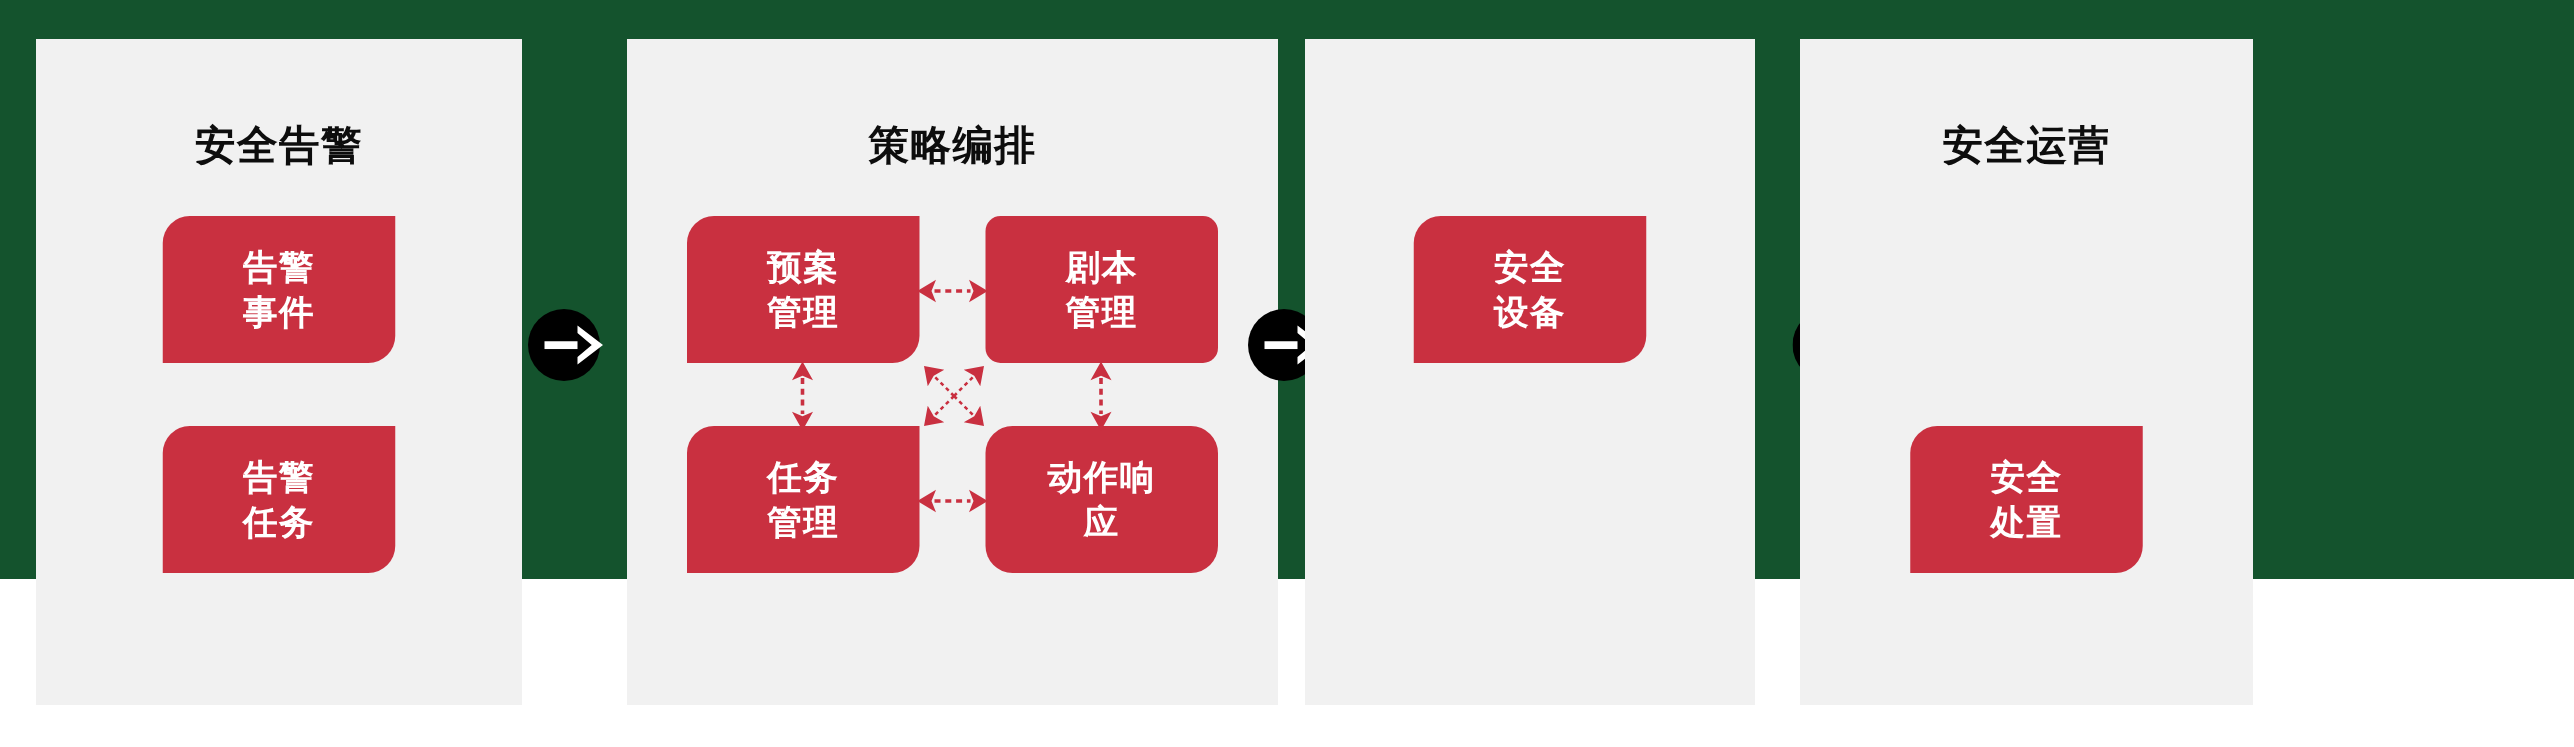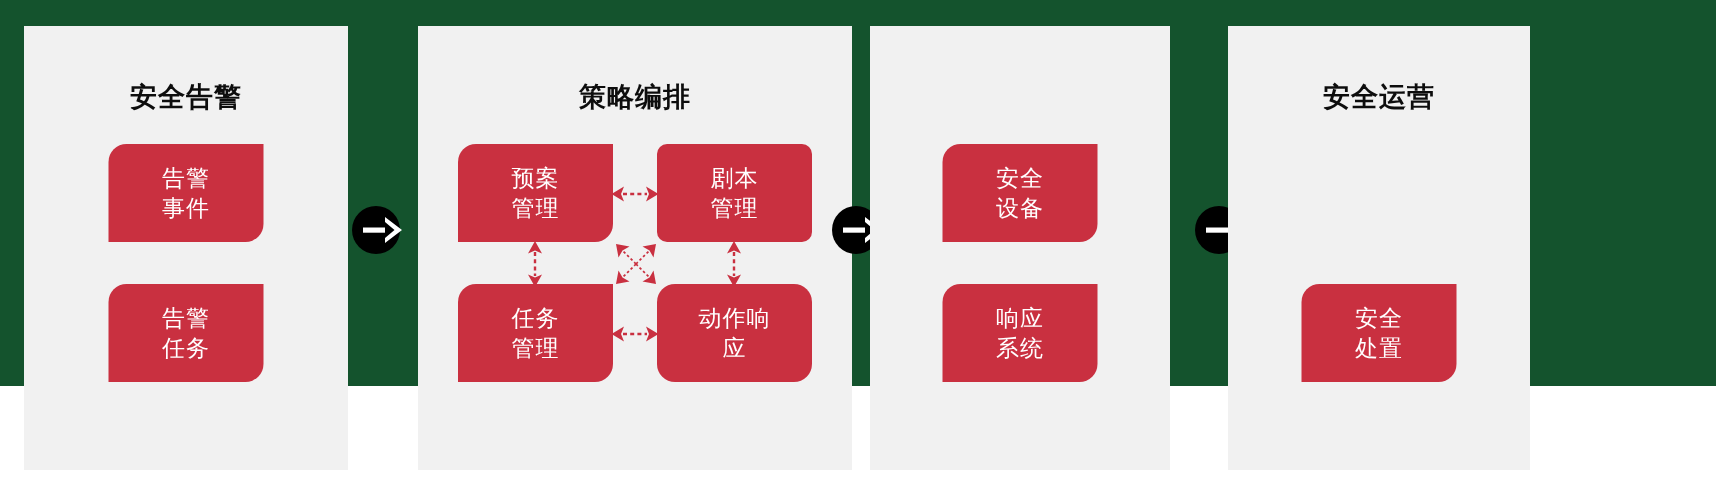--- a/index.html
+++ b/index.html
@@ -46,21 +46,21 @@
   .card {
     position: absolute;
     background: #c93040;
     border-radius: 18px 0 18px 0;
     color: #ffffff;
     display: flex;
     flex-direction: column;
     align-items: center;
     justify-content: center;
     font-size: 23px;
-    font-weight: normal;
+    font-weight: bold;
     line-height: 1.32;
     letter-spacing: 1px;
     box-sizing: border-box;
     text-align: center;
   }
   .card span { display: block; }
 
   
   .col-card-a { left: 50%; transform: translateX(-50%); top: 118px; width: 155px; height: 98px; }
   .col-card-b { left: 50%; transform: translateX(-50%); top: 258px; width: 155px; height: 98px; }
@@ -199,35 +199,31 @@
     </svg>
   </div>
 
   <div class="panel" style="left:870px; width:300px;">
 
     <div class="card col-card-a">
       <span>安全</span>
       <span>设备</span>
     </div>
 
-    <div class="card col-card-b">
-      <span>响应</span>
-      <span>系统</span>
-    </div>
   </div>
 
   <div class="step-arrow" style="left:1195px;">
     <svg width="52" height="52" viewBox="0 0 52 52">
       <circle cx="24" cy="26" r="24" fill="#000000"></circle>
       <rect x="11" y="23.5" width="22" height="5.2" fill="#ffffff"></rect>
       <path d="M33 13 L50 26 L33 39 L33 34 L42.5 26 L33 18 Z" fill="#ffffff"></path>
     </svg>
   </div>
 
-  <div class="panel" style="left:1228px; width:302px;">
+  <div class="panel" style="left:1200px; width:302px;">
     <div class="panel-title">安全运营</div>
 
 
     <div class="card col-card-b">
       <span>安全</span>
       <span>处置</span>
     </div>
   </div>
 
 </div>

